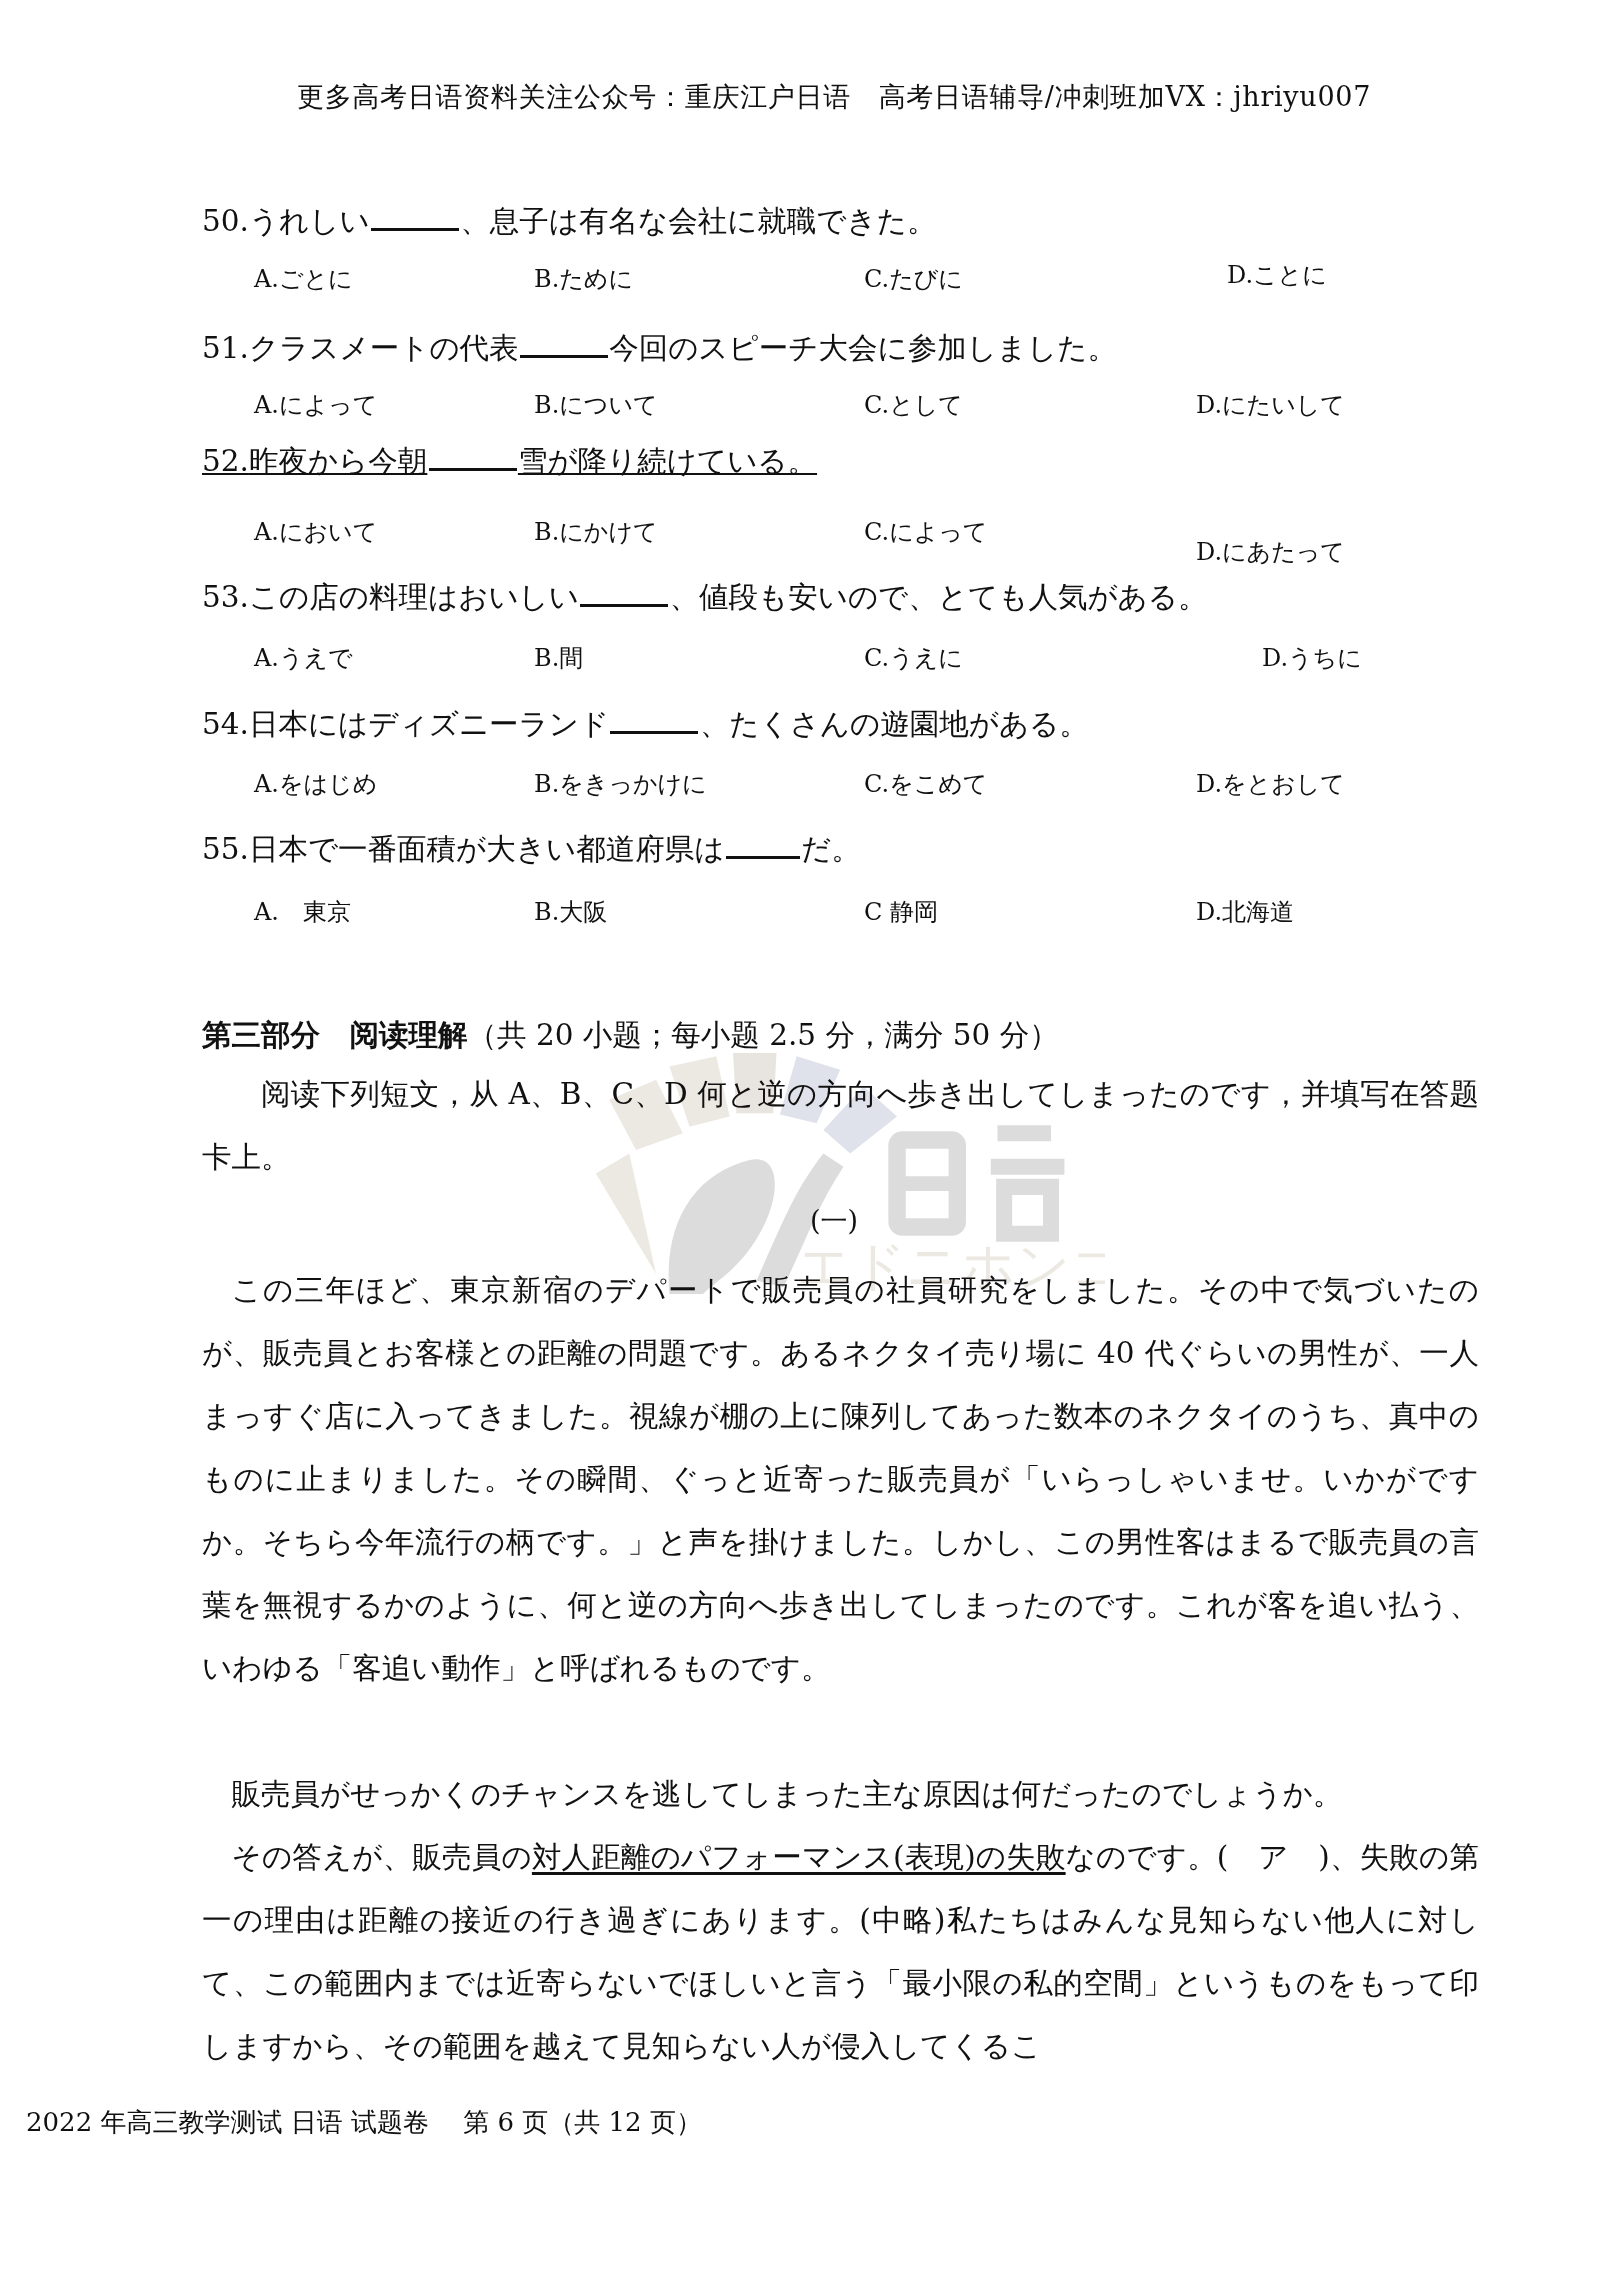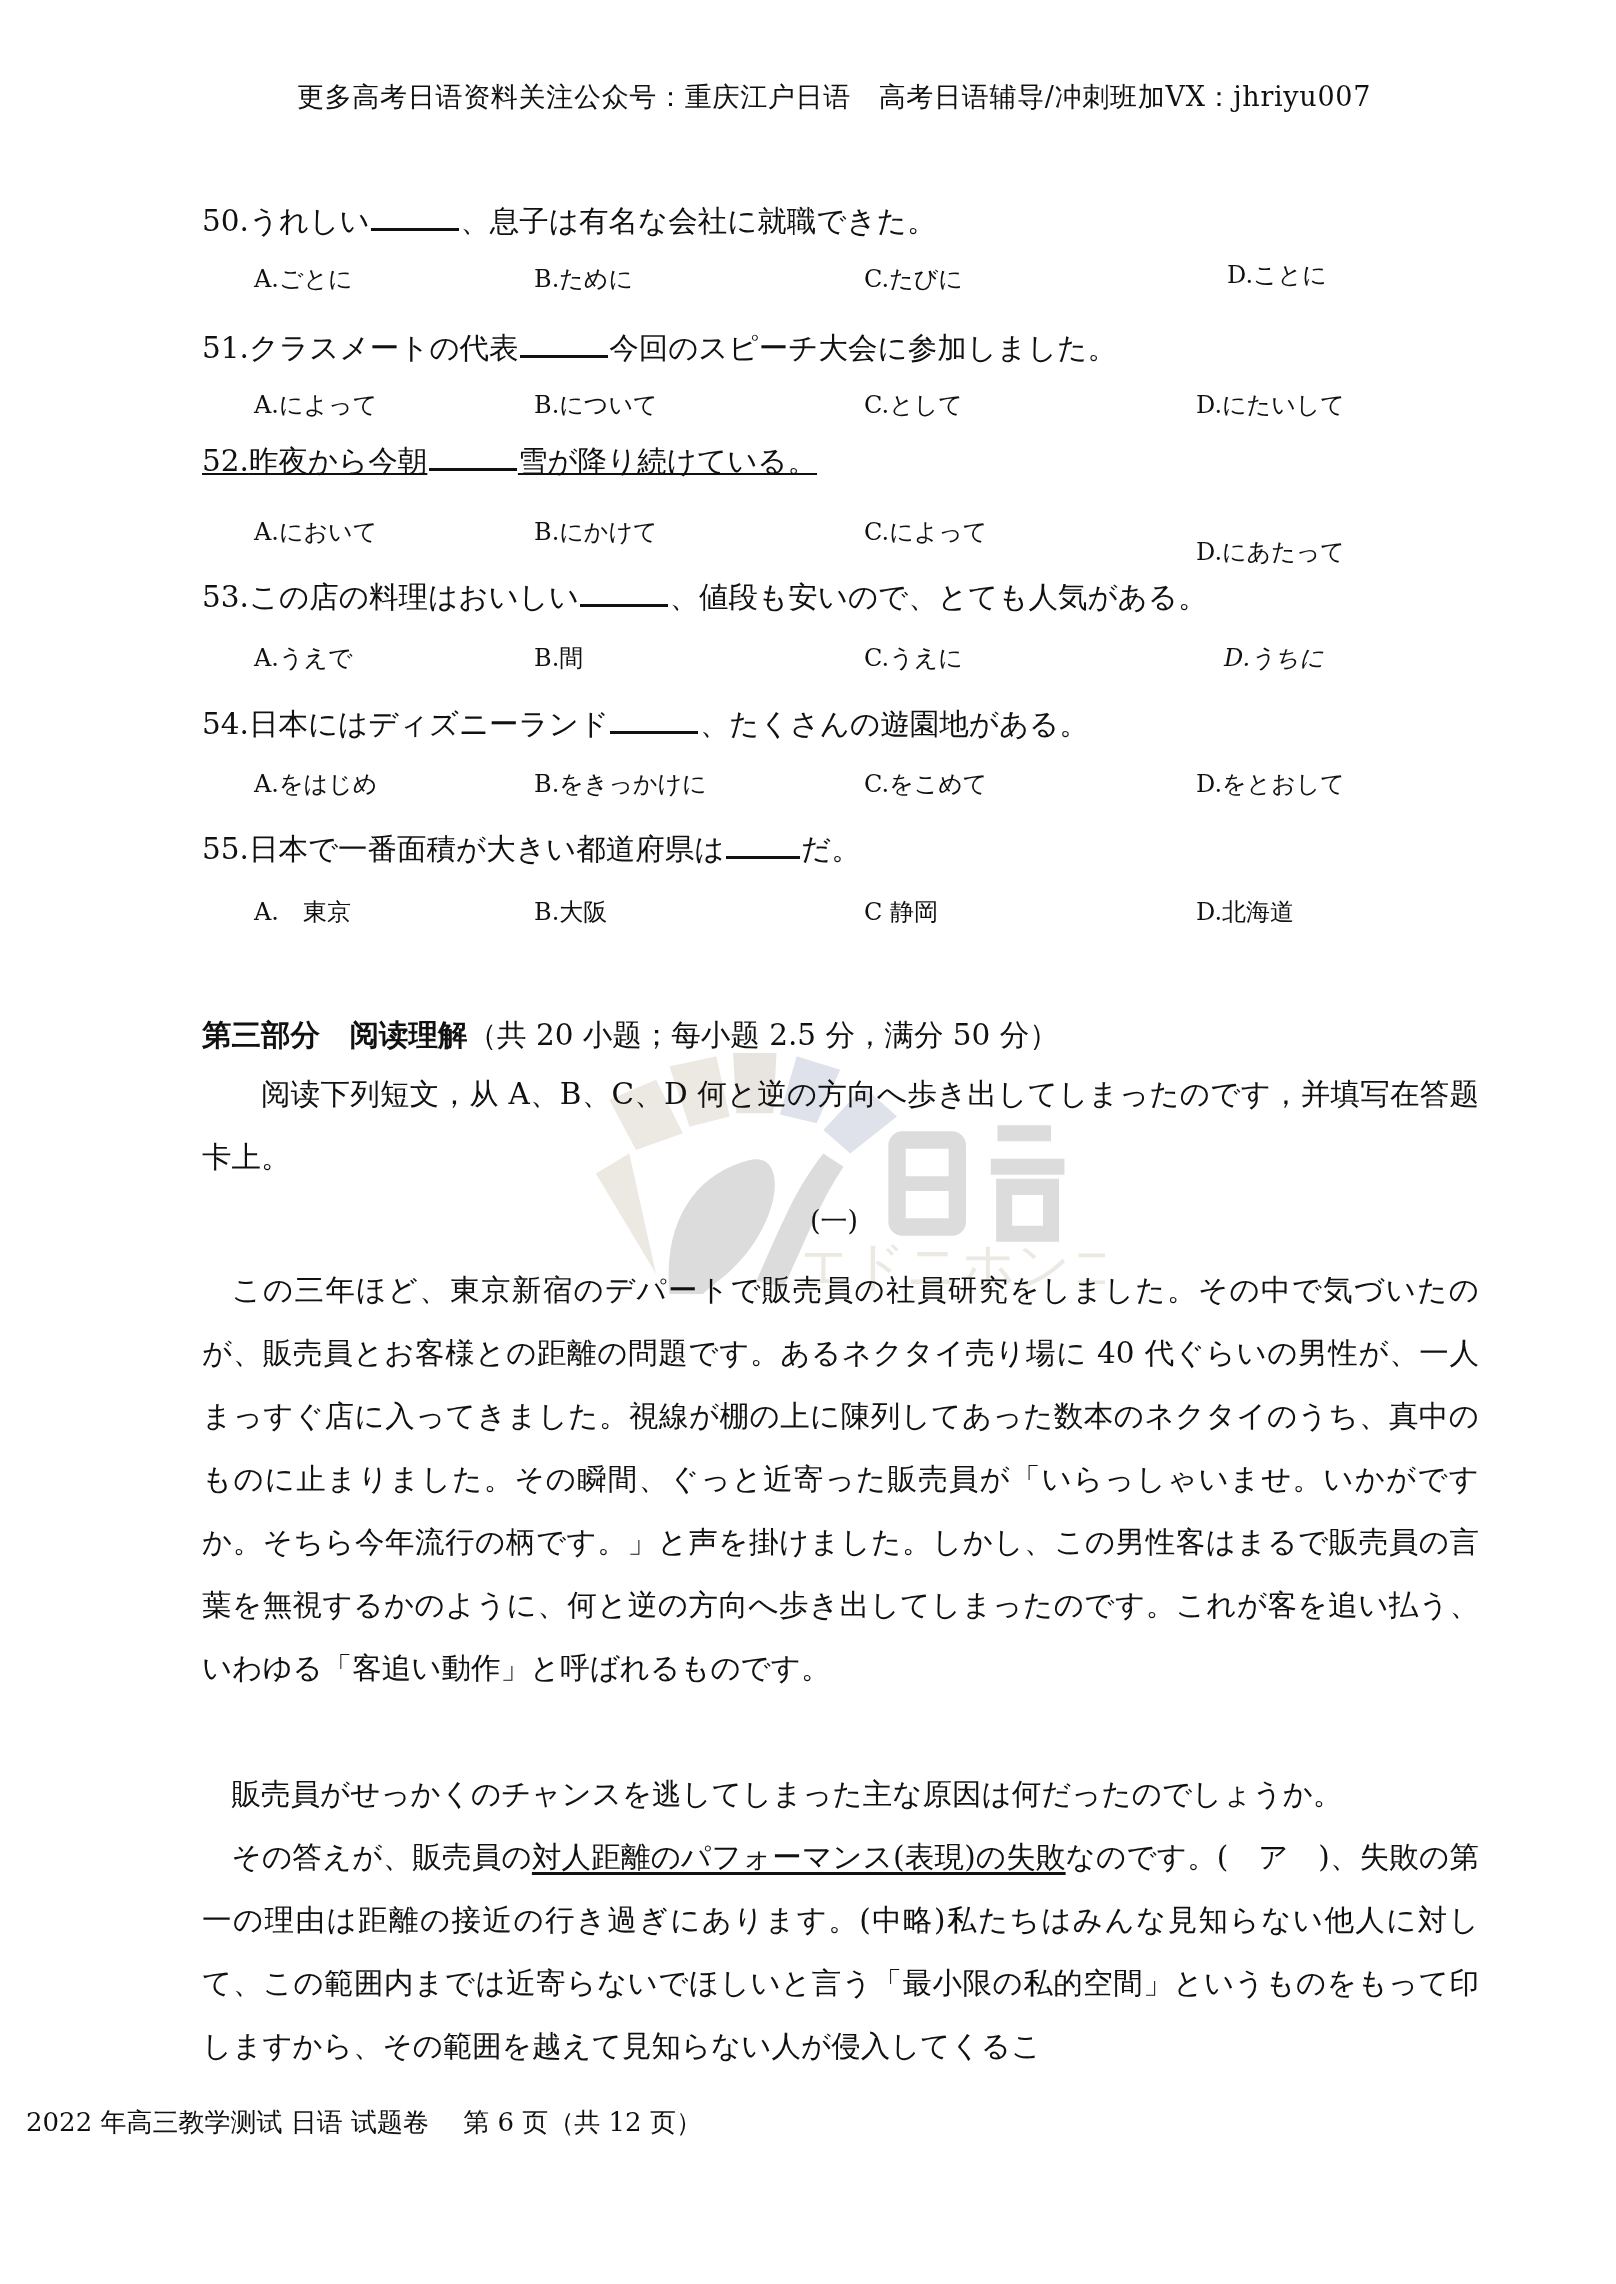--- a/index.html
+++ b/index.html
@@ -71,21 +71,21 @@
   <div class="abs opt" style="top:512px; left:508px;">B.にかけて</div>
   <div class="abs opt" style="top:512px; left:838px;">C.によって</div>
   <div class="abs opt" style="top:512px; left:1170px;margin-top:20px;">D.にあたって</div>
 
   <div class="abs q" style="top:577px;">
     <span>53.</span><span>この店の料理はおいしい</span><span class="blank"></span><span>、値段も安いので、とても人気がある。</span>
   </div>
   <div class="abs opt" style="top:638px; left:228px;">A.うえで</div>
   <div class="abs opt" style="top:638px; left:508px;">B.間</div>
   <div class="abs opt" style="top:638px; left:838px;">C.うえに</div>
-  <div class="abs opt" style="top:638px; left:1198px;font-style:italic;">D.うちに</div>
+  <div class="abs opt" style="top:638px; left:1236px;">D.うちに</div>
 
   <div class="abs q" style="top:704px;">
     <span>54.</span><span>日本にはディズニーランド</span><span class="blank"></span><span>、たくさんの遊園地がある。</span>
   </div>
   <div class="abs opt" style="top:764px; left:228px;">A.をはじめ</div>
   <div class="abs opt" style="top:764px; left:508px;">B.をきっかけに</div>
   <div class="abs opt" style="top:764px; left:838px;">C.をこめて</div>
   <div class="abs opt" style="top:764px; left:1170px;">D.をとおして</div>
 
   <div class="abs q" style="top:829px;">

